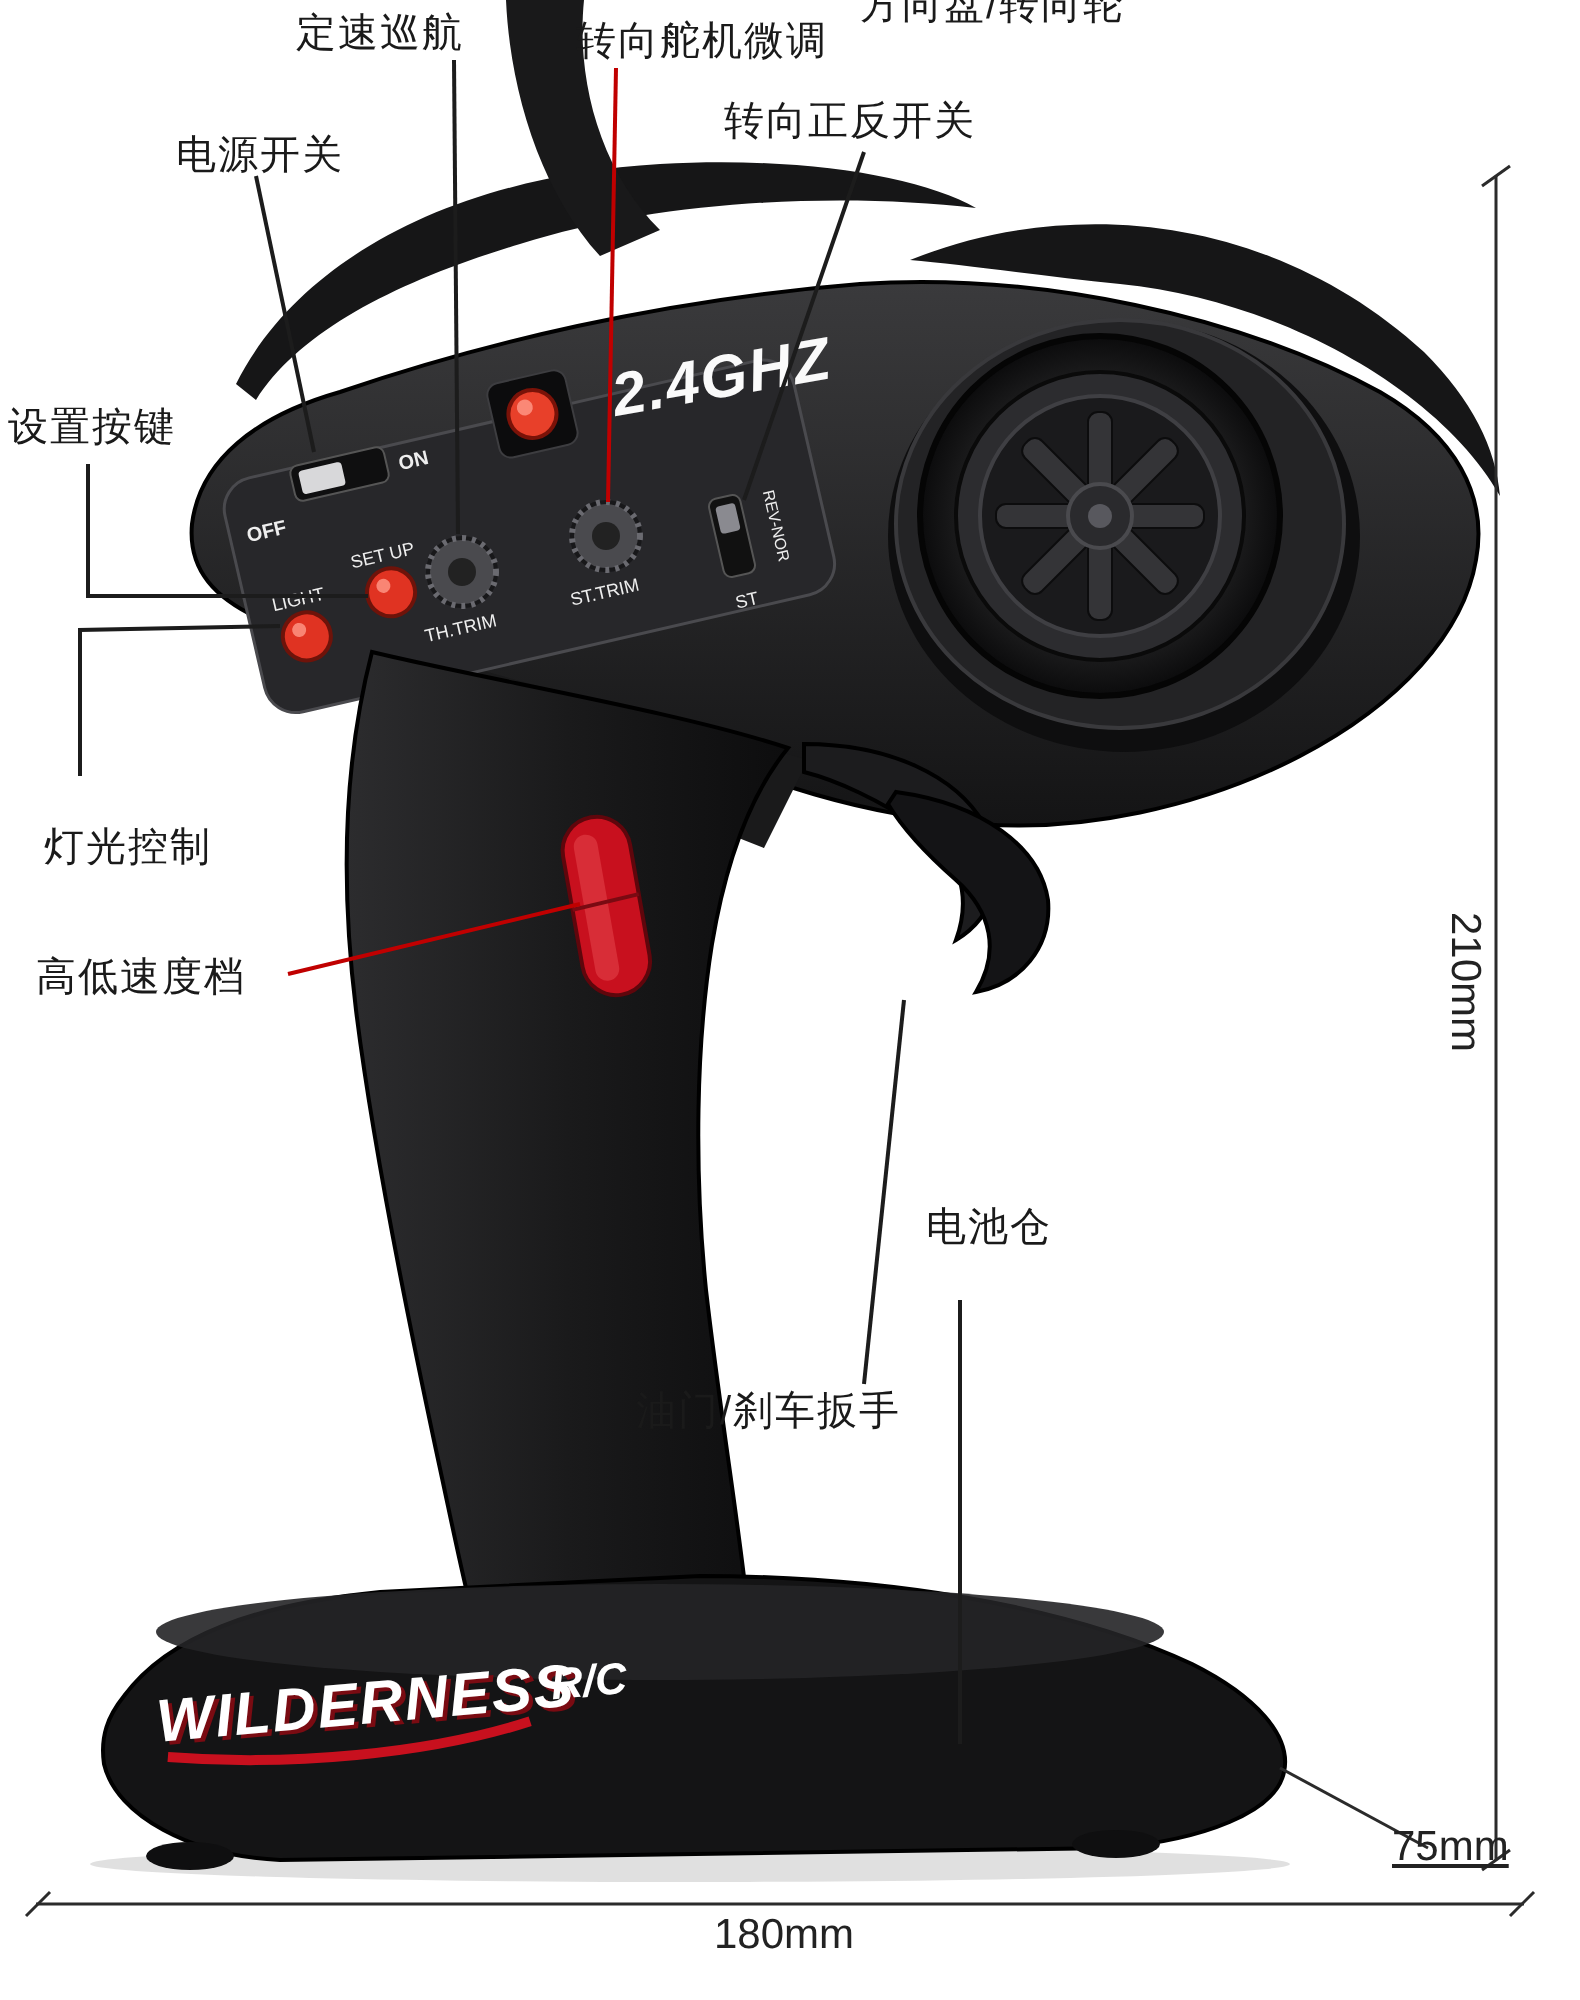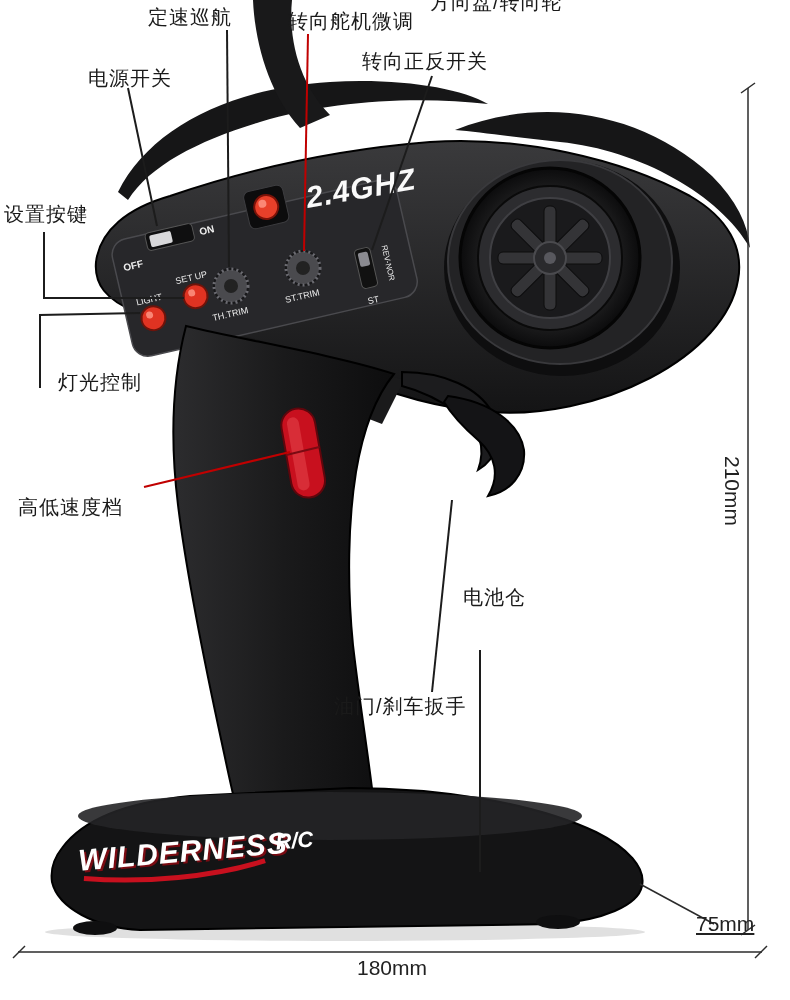--- a/index.html
+++ b/index.html
@@ -185,22 +185,22 @@
   </svg>
 
   <div class="lbl-partial">
     <span>方向盘/转向轮</span>
   </div>
   <div class="lbl" style="left:148px; top:5px;">定速巡航</div>
   <div class="lbl" style="left:288px; top:9px;">转向舵机微调</div>
   <div class="lbl" style="left:362px; top:49px;text-align:center;">转向正反开关</div>
   <div class="lbl" style="left:88px;  top:66px;">电源开关</div>
   <div class="lbl" style="left:4px;   top:202px;">设置按键</div>
-  <div class="lbl" style="left:22px;  top:370px;margin-left:36px;">灯光控制</div>
-  <div class="lbl" style="left:18px;  top:495px;">高低速度档</div>
-  <div class="lbl" style="left:463px; top:585px;">电池仓</div>
-  <div class="lbl" style="left:318px; top:694px;margin-left:16px;">油门/刹车扳手</div>
+  <div class="lbl" style="left:22px;  top:412px;">灯光控制</div>
+  <div class="lbl" style="left:18px;  top:477px;">高低速度档</div>
+  <div class="lbl" style="left:463px; top:602px;">电池仓</div>
+  <div class="lbl" style="left:318px; top:694px;">油门/刹车扳手</div>
 
   <div class="dim dim-height">210mm</div>
   <div class="dim dim-width">180mm</div>
   <div class="dim dim-depth">75mm</div>
 
 </div>
 
 </body></html>

